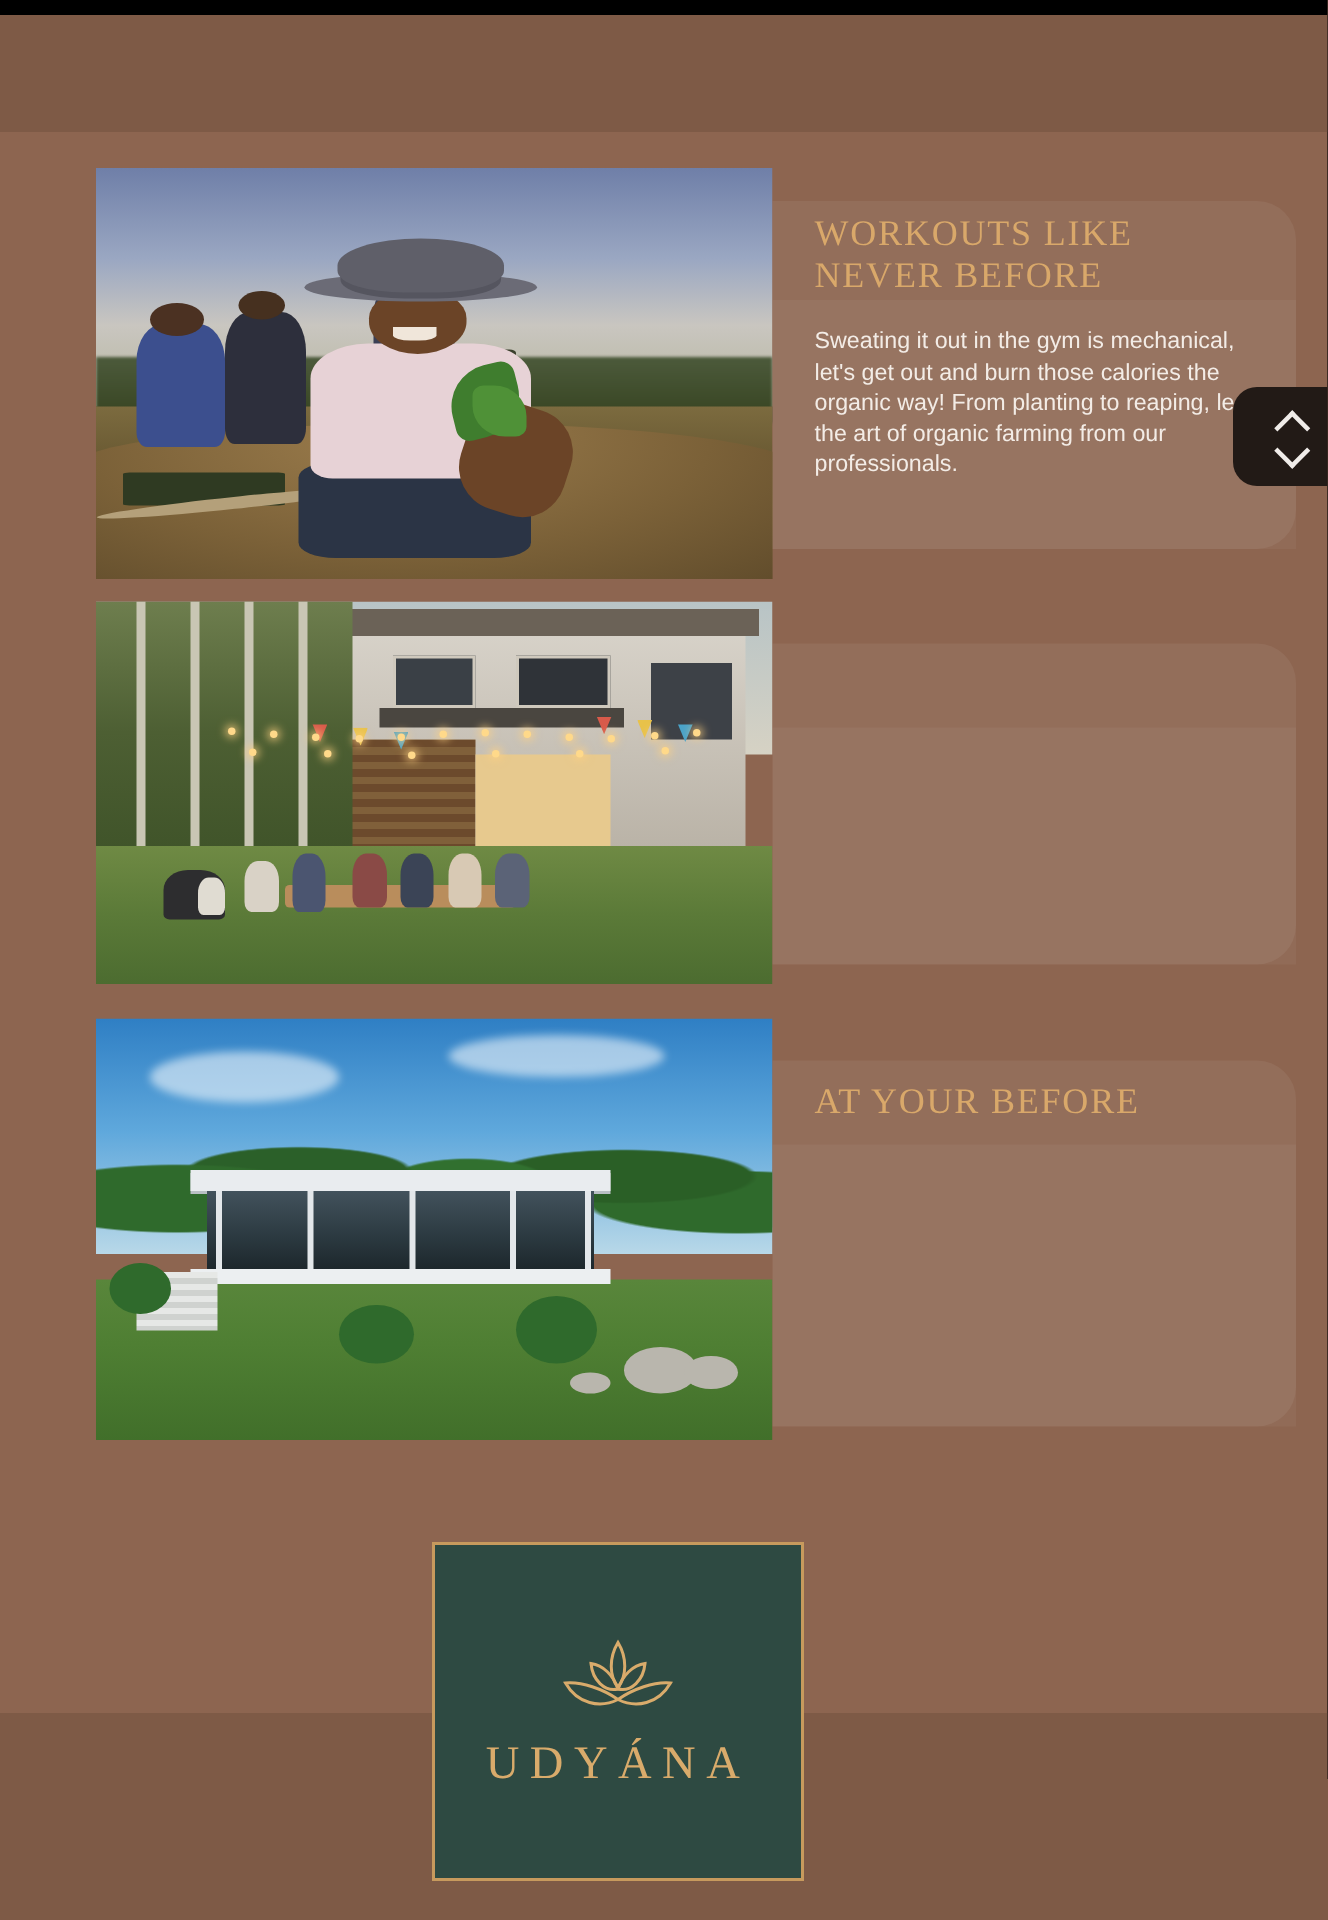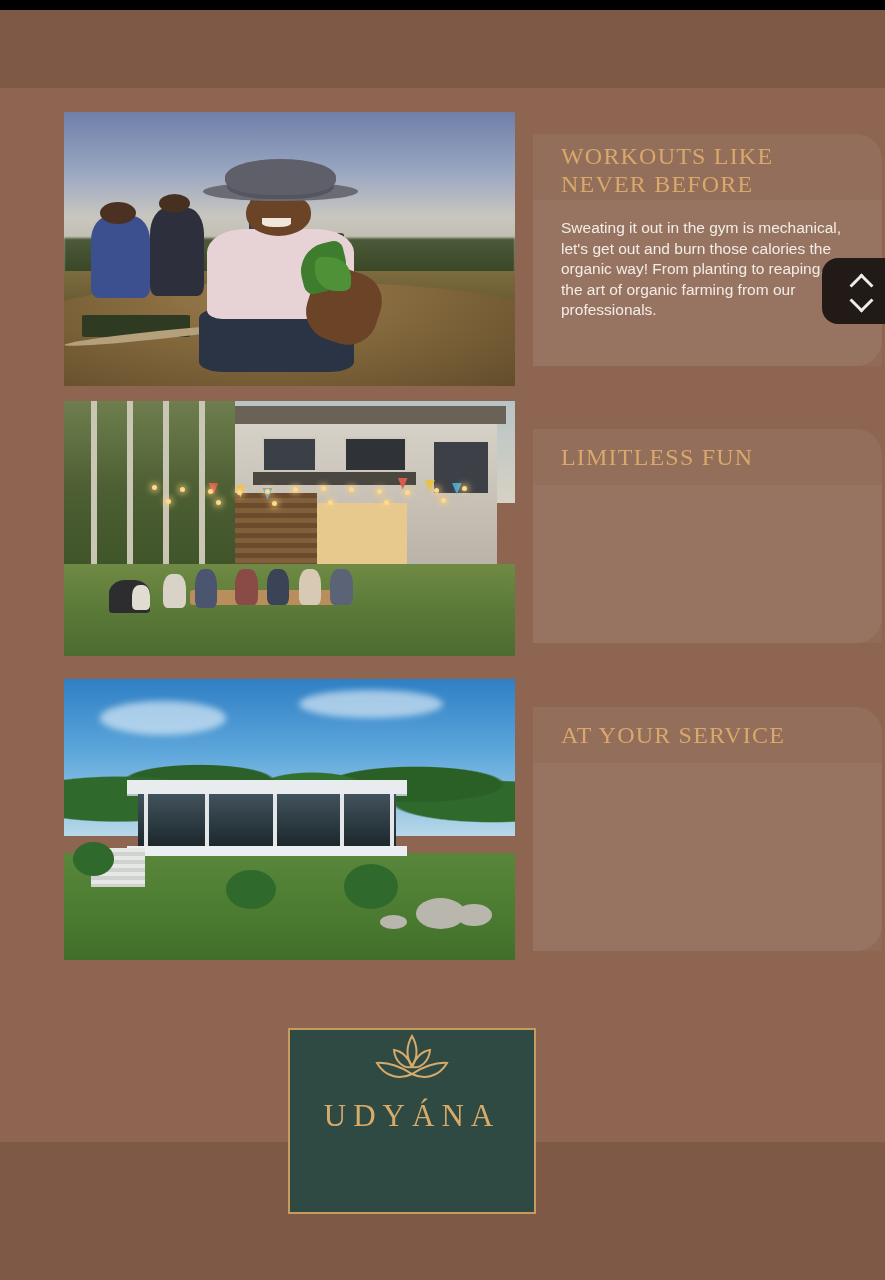--- a/index.html
+++ b/index.html
@@ -50,21 +50,21 @@
   }
   .feature .photo {
     position: absolute;
     left: 0; top: 0;
     width: 451px;
     height: 274px;
     overflow: hidden;
   }
   .feature .panel {
     position: absolute;
-    left: 469px; top: 21px;
+    left: 451px; top: 21px;
     width: 349px;
     height: 232px;
     background: rgba(255,255,255,0.06);
     border-top-right-radius: 26px;
     border-bottom-right-radius: 26px;
   }
   .feature .panel .title {
     position: absolute;
     left: 28px;
     top: 14px;
@@ -247,26 +247,27 @@
   }
   .scroll-ctl .chev.up::before { transform: rotate(45deg); }
   .scroll-ctl .chev.down::before { transform: rotate(-135deg); top: 0px; }
 
   
   .logo-card {
     position: absolute;
     left: 288px;
     top: 1028px;
     width: 248px;
-    height: 186px;
+    height: 226px;
     background: #2e4a42;
     border: 2px solid #c79a5d;
     display: flex;
     flex-direction: column;
     align-items: center;
+    justify-content: center;
   }
   .logo-mark { width: 86px; height: 56px; margin-bottom: 12px; }
   .logo-word {
     color: #d9ab6b;
     font-family: "Liberation Serif", serif;
     font-size: 31px;
     letter-spacing: 7px;
   }
 </style>
 </head>
@@ -364,21 +365,20 @@
         <div class="p2-person" style="left:29%;top:66%;width:5%;height:15%;background:#4b5570"></div>
         <div class="p2-person" style="left:38%;top:66%;width:5%;height:14%;background:#8a4a46"></div>
         <div class="p2-person" style="left:45%;top:66%;width:5%;height:14%;background:#3b4456"></div>
         <div class="p2-person" style="left:52%;top:66%;width:5%;height:14%;background:#d8c9b4"></div>
         <div class="p2-person" style="left:59%;top:66%;width:5%;height:14%;background:#5b6377"></div>
         <div class="p2-person" style="left:15%;top:72%;width:4%;height:10%;background:#e0dcd2"></div>
       </div>
     </div>
     <div class="panel">
       <div class="panel-inner-shade" style="top:56px;height:158px"></div>
-      <div class="title">LIMITLESS  FUN</div>
     </div>
   </div>
 
   <div class="feature" id="feature-2">
     <div class="photo">
       <div class="ph">
         <div class="p3-sky"></div>
         <div class="p3-cloud" style="left:8%;top:8%;width:28%;height:12%"></div>
         <div class="p3-cloud" style="left:52%;top:4%;width:32%;height:10%"></div>
         <div class="p3-palms"></div>
@@ -397,21 +397,21 @@
         <div class="p3-bush" style="left:36%;top:68%;width:11%;height:14%"></div>
         <div class="p3-bush" style="left:62%;top:66%;width:12%;height:16%"></div>
         <div class="p3-bush" style="left:2%;top:58%;width:9%;height:12%"></div>
         <div class="p3-rock" style="left:78%;top:78%;width:11%;height:11%"></div>
         <div class="p3-rock" style="left:87%;top:80%;width:8%;height:8%"></div>
         <div class="p3-rock" style="left:70%;top:84%;width:6%;height:5%"></div>
       </div>
     </div>
     <div class="panel">
       <div class="panel-inner-shade" style="top:56px;height:188px"></div>
-      <div class="title">AT YOUR SERVICE</div>
+      <div class="title">AT YOUR BEFORE</div>
     </div>
   </div>
 
   <div class="scroll-ctl">
     <div class="chev up"></div>
     <div class="chev down"></div>
   </div>
 
   <div class="logo-card">
     <svg class="logo-mark" viewBox="0 0 86 56">

